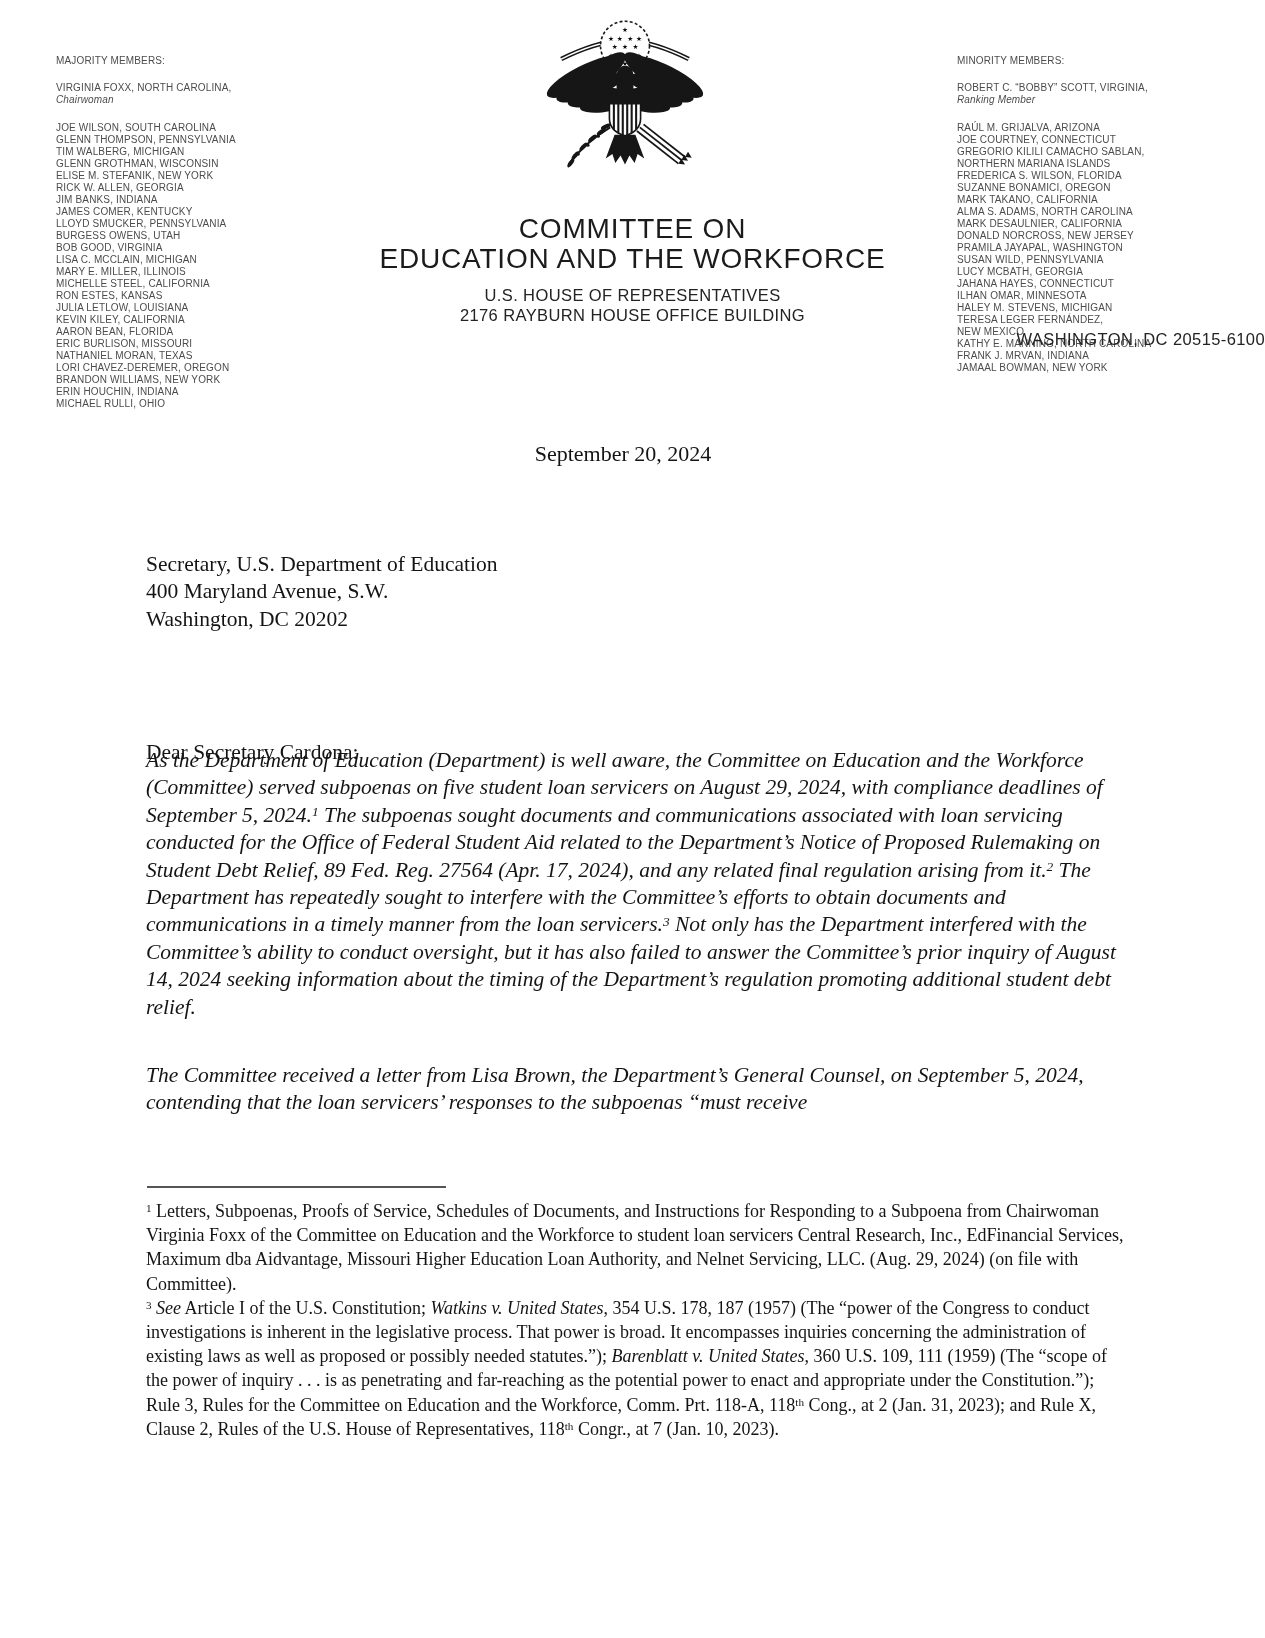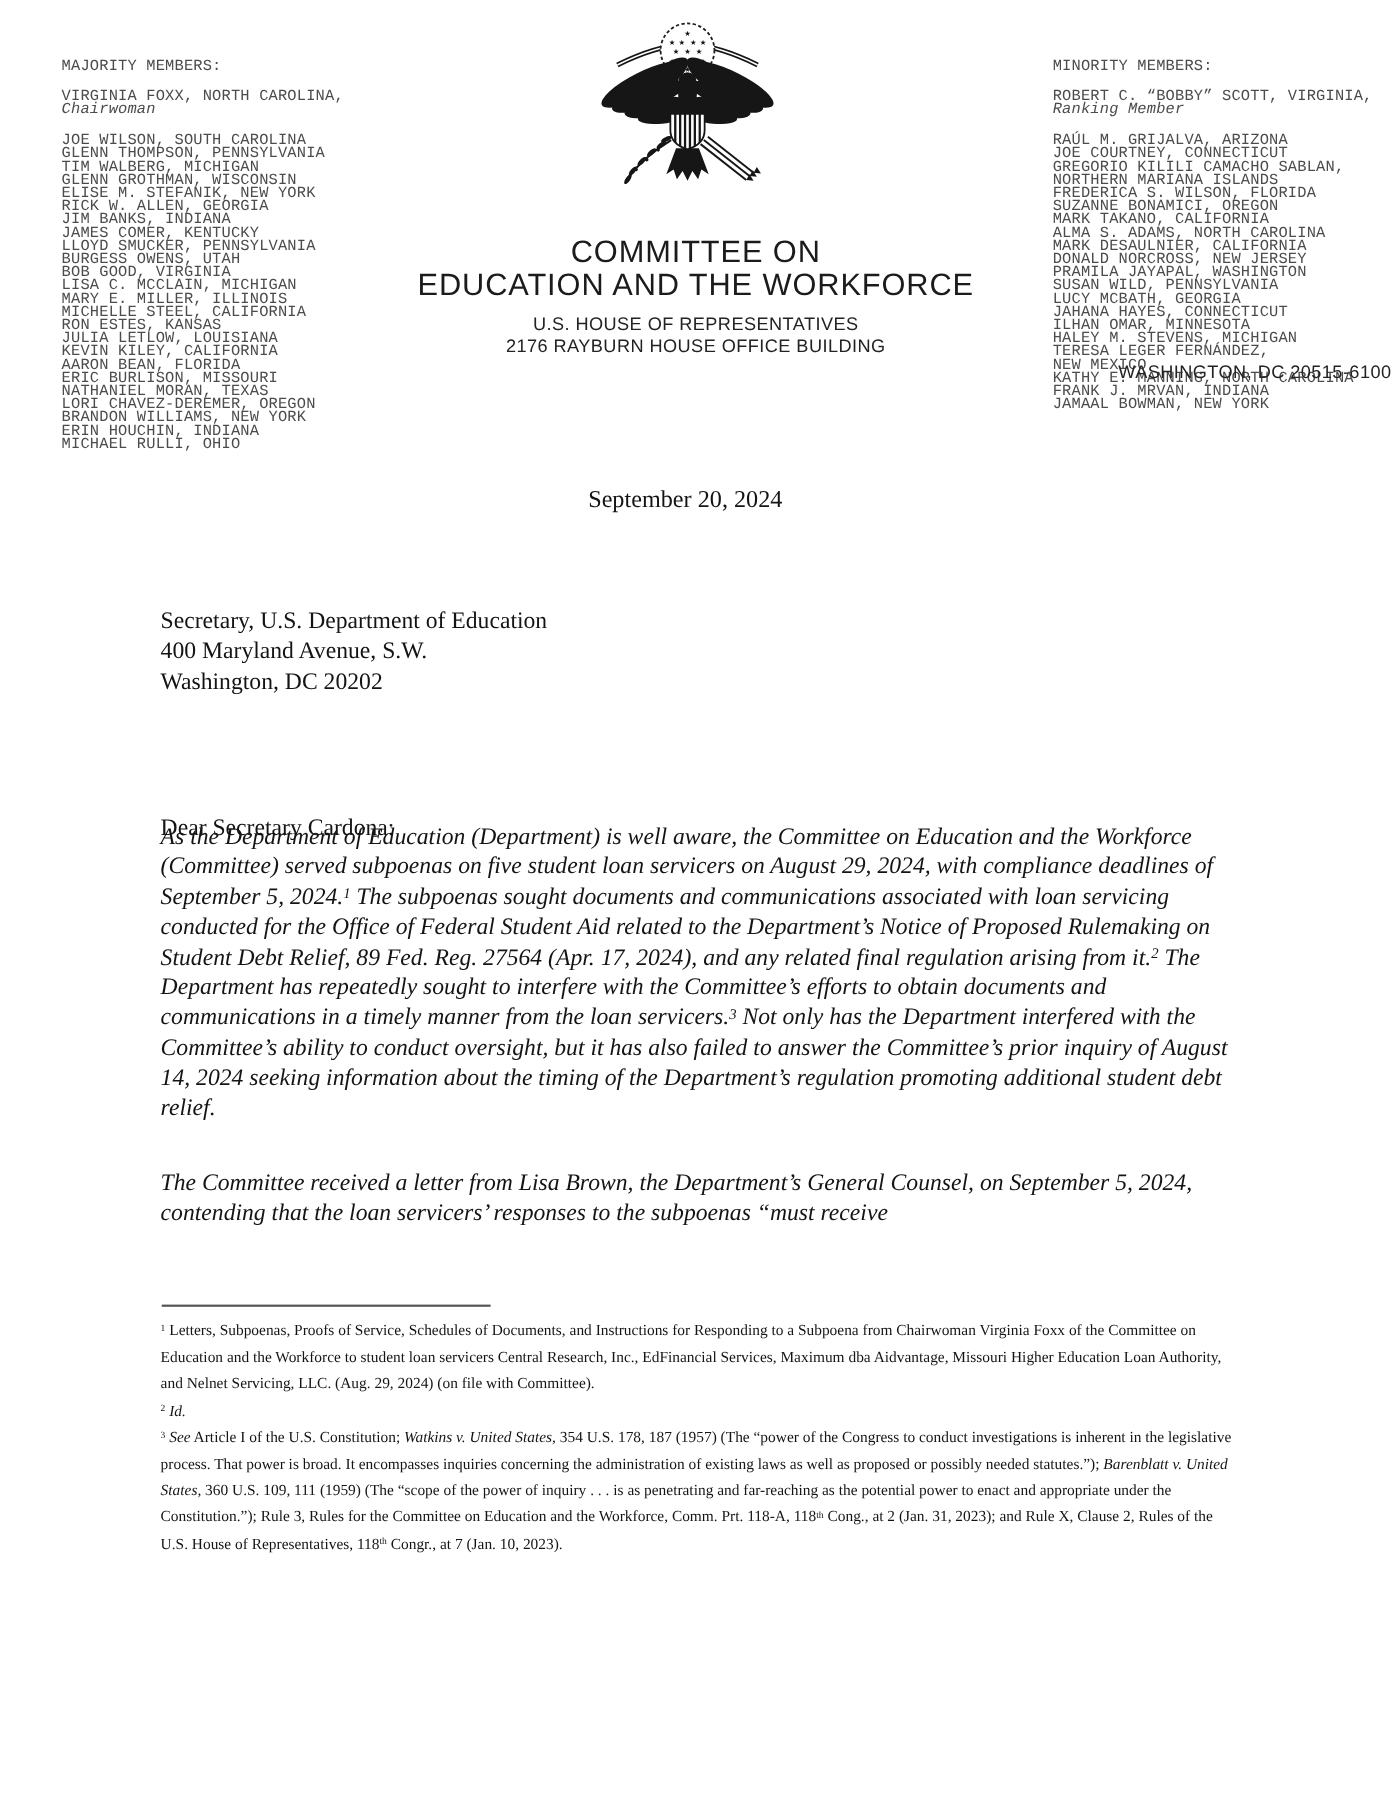--- a/index.html
+++ b/index.html
@@ -3,22 +3,22 @@
 <meta charset="utf-8">
 <style>
   html,body { margin:0; padding:0; background:#ffffff; }
   .page {
     position:relative; width:1265px; height:1638px; background:#ffffff;
     font-family:"Liberation Serif","DejaVu Serif",serif; color:#141414; overflow:hidden;
   }
   
   .members {
     position:absolute;
-    font-family:Liberation Mono, monospace;
-    font-size:14px; line-height:12px; color:#4c4c4c; letter-spacing:0.15px;
+    font-family:Liberation Sans, sans-serif;
+    font-size:10px; line-height:12px; color:#4c4c4c; letter-spacing:0.15px;
   }
   .members div { white-space:nowrap; }
   .members .heading { margin-bottom:15px; }
   .members .leader { margin-bottom:16px; }
   .majority { left:56px; top:55px; width:250px; }
   .minority { left:957px; top:55px; width:260px; }
   .it { font-style:italic; }
 
   
   .seal { position:absolute; left:536px; top:12px; width:178px; height:178px; }
@@ -43,21 +43,21 @@
 
   .body-text { position:absolute; left:146px; top:747px; width:982px; font-size:21.5px; line-height:27.4px;font-style:italic; }
   .para { margin:0; }
   .para-2 { margin-top:41px; }
 
   sup {
     font-size:0.62em; line-height:0; position:relative; top:-0.42em; vertical-align:baseline;
   }
 
   .fn-rule { position:absolute; left:147px; top:1186px; width:299px; border-top:2px solid #555555; }
-  .footnotes { position:absolute; left:146px; top:1199px; width:982px; font-size:14px; line-height:24.2px; }
+  .footnotes { position:absolute; left:146px; top:1199px; width:982px; font-size:18px; line-height:24.2px; }
   .footnote { margin:0; }
 </style>
 </head>
 <body>
 
 <div class="page">
 
   <aside class="members majority">
     <div class="heading">MAJORITY MEMBERS:</div>
     <div class="leader">
@@ -228,20 +228,17 @@
     <p class="para para-2"><span>The Committee received a letter from Lisa Brown, the Department’s General Counsel, on September 5, 2024, contending that the loan servicers’ responses to the subpoenas “must receive</span></p>
   </div>
 
   <div class="fn-rule"></div>
 
   <div class="footnotes">
     <div class="footnote">
       <sup>1</sup><span><span> Letters, Subpoenas, Proofs of Service, Schedules of Documents, and Instructions for Responding to a Subpoena from Chairwoman Virginia Foxx of the Committee on Education and the Workforce to student loan servicers Central Research, Inc., EdFinancial Services, Maximum dba Aidvantage, Missouri Higher Education Loan Authority, and Nelnet Servicing, LLC. (Aug. 29, 2024) (on file with Committee).</span></span>
     </div>
     <div class="footnote">
-      <sup>2</sup><span><span> </span><span class="it">Id.</span></span>
-    </div>
-    <div class="footnote">
       <sup>3</sup><span><span> </span><span class="it">See</span><span> Article I of the U.S. Constitution; </span><span class="it">Watkins v. United States</span><span>, 354 U.S. 178, 187 (1957) (The “power of the Congress to conduct investigations is inherent in the legislative process. That power is broad. It encompasses inquiries concerning the administration of existing laws as well as proposed or possibly needed statutes.”); </span><span class="it">Barenblatt v. United States</span><span>, 360 U.S. 109, 111 (1959) (The “scope of the power of inquiry . . . is as penetrating and far-reaching as the potential power to enact and appropriate under the Constitution.”); Rule 3, Rules for the Committee on Education and the Workforce, Comm. Prt. 118-A, 118</span><sup>th</sup><span> Cong., at 2 (Jan. 31, 2023); and Rule X, Clause 2, Rules of the U.S. House of Representatives, 118</span><sup>th</sup><span> Congr., at 7 (Jan. 10, 2023).</span></span>
     </div>
   </div>
 
 </div>
 
 </body></html>

